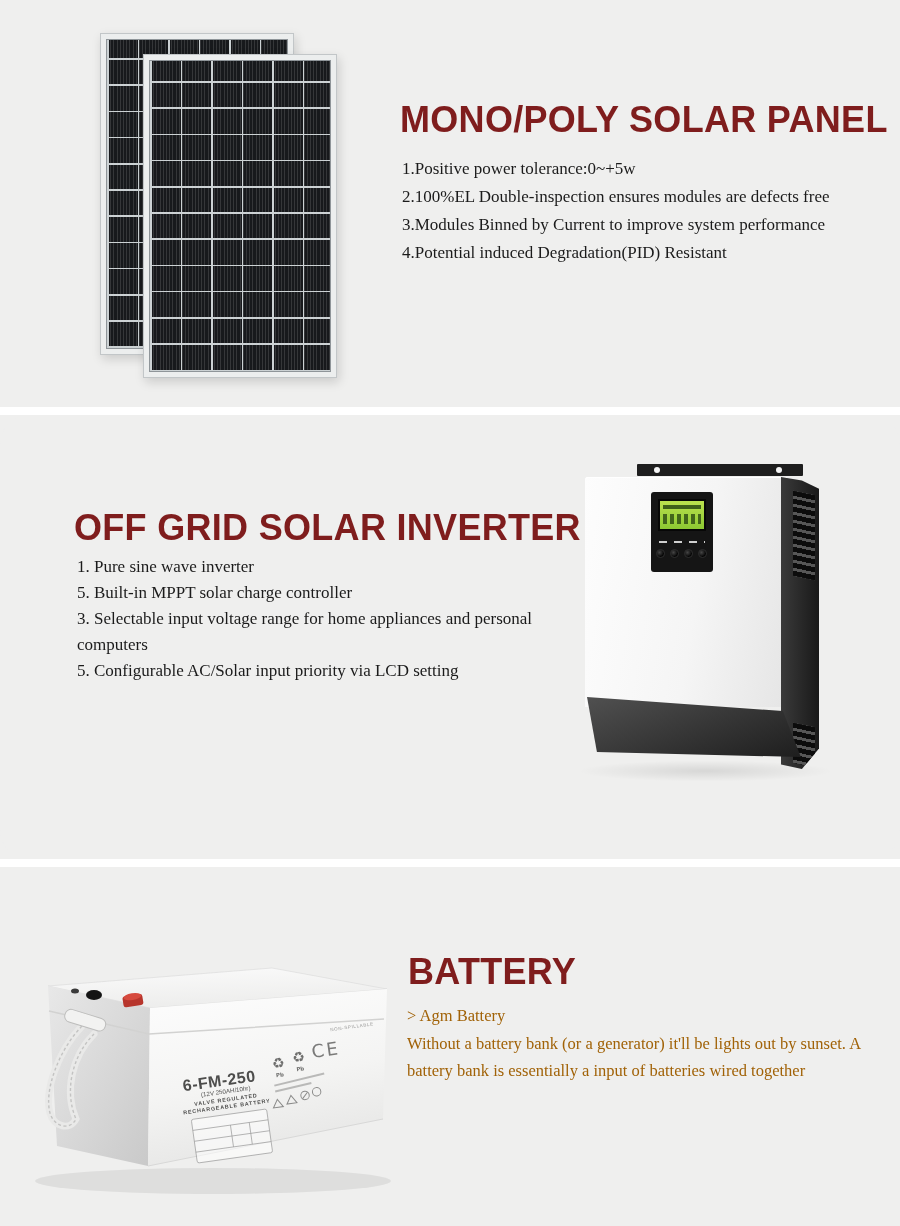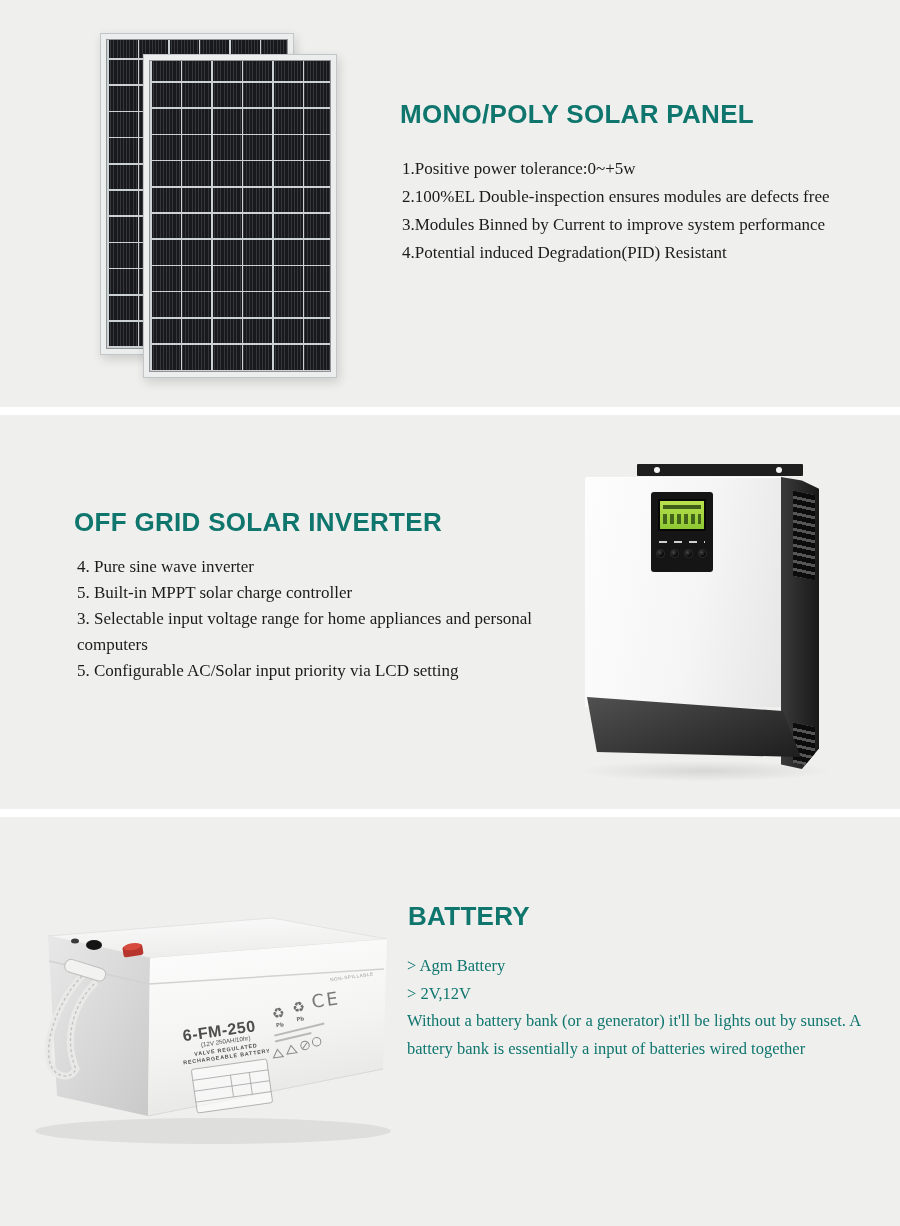--- a/index.html
+++ b/index.html
@@ -5,34 +5,34 @@
   * { box-sizing: border-box; }
   html,body { margin:0; padding:0; }
   body {
     width:900px; height:1226px;
     background:#efefee;
     font-family:"Liberation Serif","DejaVu Serif",serif;
     position:relative; overflow:hidden;
   }
   section { position:relative; background:#efefee; overflow:hidden; }
   #sec1 { height:407px; }
-  #sec2 { height:394px;border-radius:29px; }
+  #sec2 { height:444px;border-radius:29px; }
   #sec3 { height:400px; }
   .divider { height:8px; background:#ffffff; }
 
   .title {
     position:absolute; margin:0;
     font-family:"Liberation Sans","DejaVu Sans",sans-serif;
-    font-weight:700; font-size:26px; letter-spacing:0.3px;
-    color:#0f766e; white-space:nowrap;
+    font-weight:700; font-size:36px; letter-spacing:0.3px;
+    color:#7f1d1d; white-space:nowrap;
   }
   .features { position:absolute; font-size:17px; color:#1b1b1b; }
   #f1 { left:402px; top:155px; width:500px; line-height:28px; }
   #f2 { left:77px;  top:139px; width:465px; line-height:26px; }
-  #f3 { left:407px; top:135px; width:470px; line-height:27.5px; font-size:16.5px; color:#0f766e; }
+  #f3 { left:407px; top:135px; width:470px; line-height:27.5px; font-size:16.5px; color:#a16207; }
   #t1 { left:400px; top:99px; }
   #t2 { left:74px;  top:92px; }
   #t3 { left:408px; top:84px; }
 
   
   .panel {
     position:absolute; background:#eceeee;
     border:1px solid #c2c6c8; padding:5px;
     box-shadow:2px 4px 10px rgba(0,0,0,0.15);
   }
@@ -121,21 +121,21 @@
     <div>3.Modules Binned by Current to improve system performance</div>
     <div>4.Potential induced Degradation(PID) Resistant</div>
   </div>
 </section>
 
 <div class="divider"></div>
 
 <section id="sec2">
   <h2 class="title" id="t2">OFF GRID SOLAR INVERTER</h2>
   <div class="features" id="f2">
-    <div>4. Pure sine wave inverter</div>
+    <div>1. Pure sine wave inverter</div>
     <div>5. Built-in MPPT solar charge controller</div>
     <div>3. Selectable input voltage range for home appliances and personal computers</div>
     <div>5. Configurable AC/Solar input priority via LCD setting</div>
   </div>
 
   <div id="inverter">
     <div class="inv-shadow"></div>
     <div class="inv-bracket">
       <div class="hole hole-left"></div>
       <div class="hole hole-right"></div>
@@ -238,16 +238,15 @@
         <circle cx="284" cy="177" r="4.2"></circle>
         <circle cx="296" cy="175" r="4.2"></circle>
         <line x1="281" y1="180" x2="287" y2="174"></line>
       </g>
     </g>
   </svg>
 
   <h2 class="title" id="t3">BATTERY</h2>
   <div class="features" id="f3">
     <div>&gt; Agm Battery</div>
-    <div>&gt; 2V,12V</div>
     <div>Without a battery bank (or a generator) it'll be lights out by sunset. A battery bank is essentially a input of batteries wired together</div>
   </div>
 </section>
 
 </body></html>

